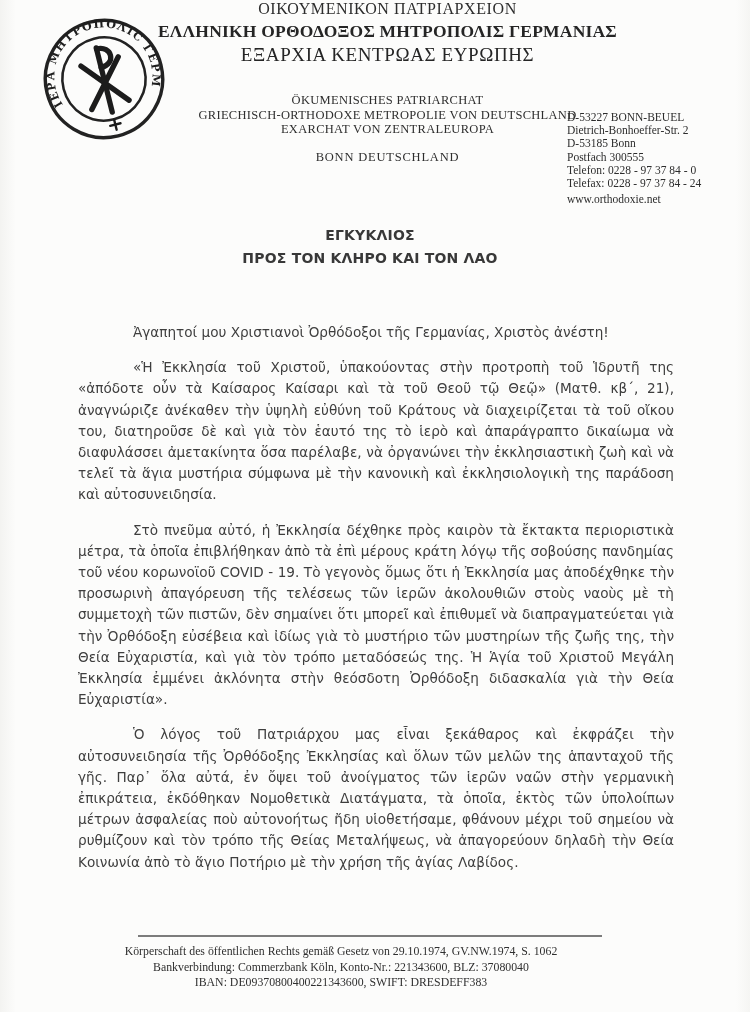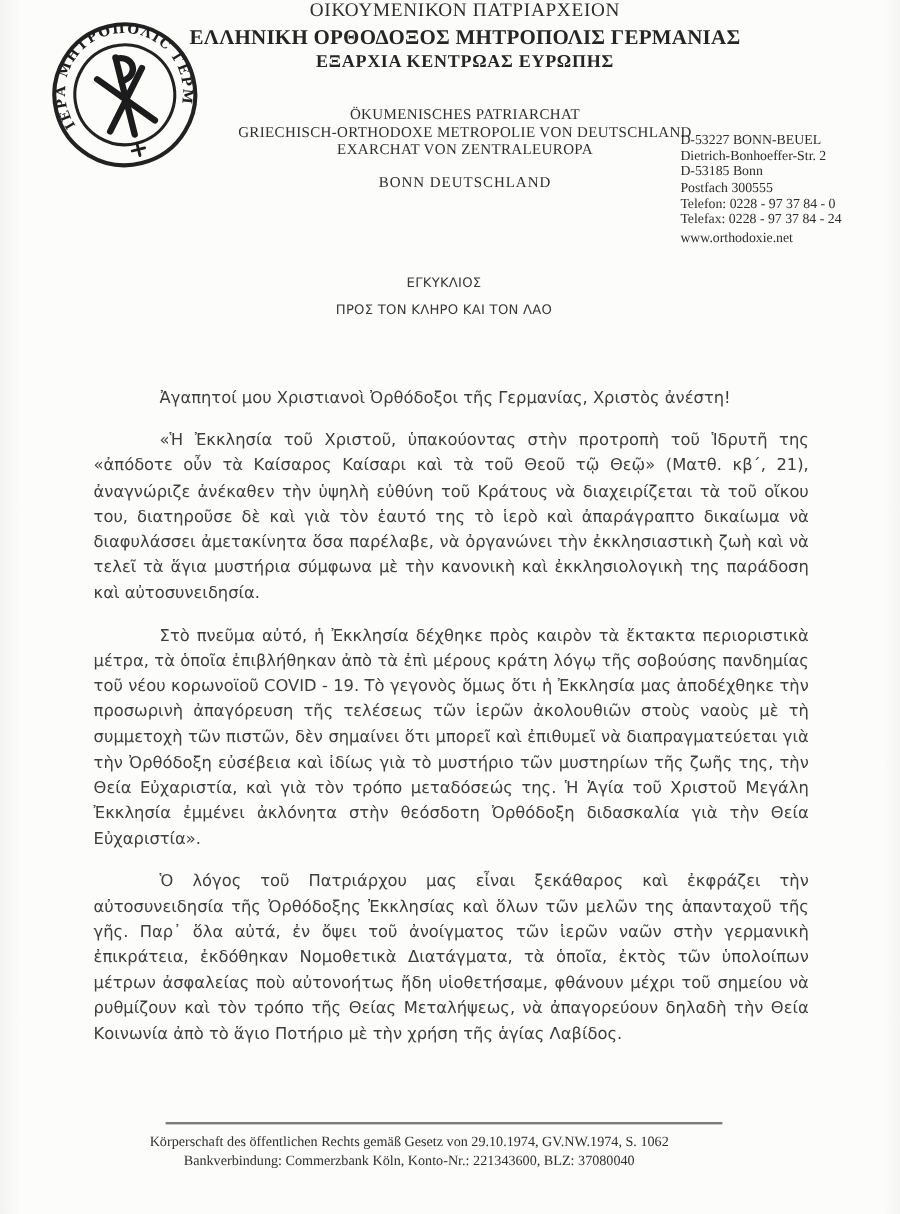--- a/index.html
+++ b/index.html
@@ -11,34 +11,34 @@
     color:#333; overflow:hidden;
   }
 
   
   .seal { position:absolute; left:40px; top:10px; width:128px; height:138px; }
 
   
   .lh { position:absolute; left:105px; top:0; width:565px; text-align:center; }
   .lh-gr1 { font-size:16px; letter-spacing:.6px; color:#2d2d2d; }
   .lh-gr2 { font-size:17.5px; font-weight:bold; margin-top:3px; letter-spacing:.2px; color:#252525; }
-  .lh-gr3 { font-size:15px; font-weight:bold; margin-top:2px; letter-spacing:.6px; color:#252525; }
+  .lh-gr3 { font-size:19px; font-weight:normal; margin-top:2px; letter-spacing:.6px; color:#252525; }
   .lh-de  { margin-top:27px; font-size:12.5px; line-height:14.5px; color:#2e2e2e; letter-spacing:.3px; }
   .lh-city{ margin-top:13px; font-size:12.5px; letter-spacing:.8px; color:#2e2e2e; }
 
   
   .addr { position:absolute; left:567px; top:111px; width:175px;
           font-size:11.5px; line-height:13.2px; color:#2c2c2c; }
   .addr div { white-space:nowrap; }
   .addr .www { margin-top:3px; }
 
   
   .title { position:absolute; left:70px; top:224px; width:600px; text-align:center;
-           font-family:"DejaVu Sans",sans-serif; font-weight:normal;
-           font-size:11px; line-height:23px; color:#383838; letter-spacing:.2px; }
+           font-family:"DejaVu Sans",sans-serif; font-weight:bold;
+           font-size:14px; line-height:23px; color:#383838; letter-spacing:.2px; }
 
   
   .body { position:absolute; left:78px; top:322px; width:596px;
           font-family:"DejaVu Sans",sans-serif; font-size:13.6px; line-height:21.2px;
           color:#3e3e3e; text-align:justify; }
   .body p { margin:0 0 14px 0; text-indent:55px; }
 
   
   .rule  { position:absolute; left:138px; top:935px; width:464px; height:2px; background:#7c7c7c; }
   .footer{ position:absolute; left:0; top:944px; width:682px; text-align:center;
@@ -106,15 +106,16 @@
     <p>Ἀγαπητοί μου Χριστιανοὶ Ὀρθόδοξοι τῆς Γερμανίας, Χριστὸς ἀνέστη!</p>
     <p>«Ἡ Ἐκκλησία τοῦ Χριστοῦ, ὑπακούοντας στὴν προτροπὴ τοῦ Ἱδρυτῆ της «ἀπόδοτε οὖν τὰ Καίσαρος Καίσαρι καὶ τὰ τοῦ Θεοῦ τῷ Θεῷ» (Ματθ. κβ΄, 21), ἀναγνώριζε ἀνέκαθεν τὴν ὑψηλὴ εὐθύνη τοῦ Κράτους νὰ διαχειρίζεται τὰ τοῦ οἴκου του, διατηροῦσε δὲ καὶ γιὰ τὸν ἑαυτό της τὸ ἱερὸ καὶ ἀπαράγραπτο δικαίωμα νὰ διαφυλάσσει ἀμετακίνητα ὅσα παρέλαβε, νὰ ὀργανώνει τὴν ἐκκλησιαστικὴ ζωὴ καὶ νὰ τελεῖ τὰ ἅγια μυστήρια σύμφωνα μὲ τὴν κανονικὴ καὶ ἐκκλησιολογικὴ της παράδοση καὶ αὐτοσυνειδησία.</p>
     <p>Στὸ πνεῦμα αὐτό, ἡ Ἐκκλησία δέχθηκε πρὸς καιρὸν τὰ ἔκτακτα περιοριστικὰ μέτρα, τὰ ὁποῖα ἐπιβλήθηκαν ἀπὸ τὰ ἐπὶ μέρους κράτη λόγῳ τῆς σοβούσης πανδημίας τοῦ νέου κορωνοϊοῦ COVID - 19. Τὸ γεγονὸς ὅμως ὅτι ἡ Ἐκκλησία μας ἀποδέχθηκε τὴν προσωρινὴ ἀπαγόρευση τῆς τελέσεως τῶν ἱερῶν ἀκολουθιῶν στοὺς ναοὺς μὲ τὴ συμμετοχὴ τῶν πιστῶν, δὲν σημαίνει ὅτι μπορεῖ καὶ ἐπιθυμεῖ νὰ διαπραγματεύεται γιὰ τὴν Ὀρθόδοξη εὐσέβεια καὶ ἰδίως γιὰ τὸ μυστήριο τῶν μυστηρίων τῆς ζωῆς της, τὴν Θεία Εὐχαριστία, καὶ γιὰ τὸν τρόπο μεταδόσεώς της. Ἡ Ἁγία τοῦ Χριστοῦ Μεγάλη Ἐκκλησία ἐμμένει ἀκλόνητα στὴν θεόσδοτη Ὀρθόδοξη διδασκαλία γιὰ τὴν Θεία Εὐχαριστία».</p>
     <p>Ὁ λόγος τοῦ Πατριάρχου μας εἶναι ξεκάθαρος καὶ ἐκφράζει τὴν αὐτοσυνειδησία τῆς Ὀρθόδοξης Ἐκκλησίας καὶ ὅλων τῶν μελῶν της ἁπανταχοῦ τῆς γῆς. Παρ᾽ ὅλα αὐτά, ἐν ὄψει τοῦ ἀνοίγματος τῶν ἱερῶν ναῶν στὴν γερμανικὴ ἐπικράτεια, ἐκδόθηκαν Νομοθετικὰ Διατάγματα, τὰ ὁποῖα, ἐκτὸς τῶν ὑπολοίπων μέτρων ἀσφαλείας ποὺ αὐτονοήτως ἤδη υἱοθετήσαμε, φθάνουν μέχρι τοῦ σημείου νὰ ρυθμίζουν καὶ τὸν τρόπο τῆς Θείας Μεταλήψεως, νὰ ἀπαγορεύουν δηλαδὴ τὴν Θεία Κοινωνία ἀπὸ τὸ ἅγιο Ποτήριο μὲ τὴν χρήση τῆς ἁγίας Λαβίδος.</p>
   </div>
 
   <div class="rule"></div>
   <div class="footer">
     <div>Körperschaft des öffentlichen Rechts gemäß Gesetz von 29.10.1974, GV.NW.1974, S. 1062</div>
     <div>Bankverbindung: Commerzbank Köln, Konto-Nr.: 221343600, BLZ: 37080040</div>
+    <div>IBAN: DE09370800400221343600, SWIFT: DRESDEFF383</div>
   </div>
 
 </div>
 
 </body></html>

